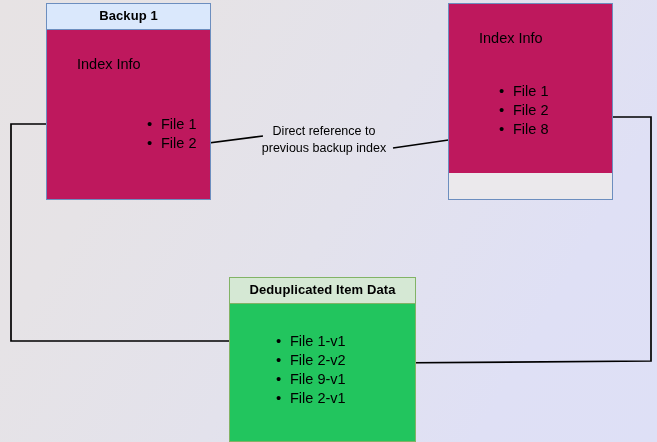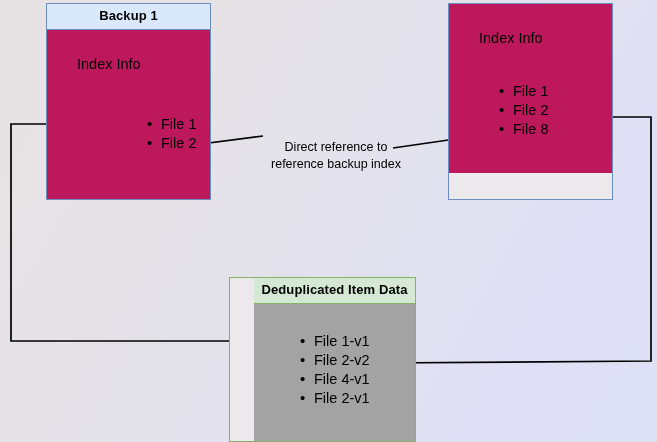--- a/index.html
+++ b/index.html
@@ -27,21 +27,20 @@
     pointer-events: none;
   }
   .node {
     position: absolute;
     box-sizing: border-box;
     border: 1px solid #6c8ebf;
     background: #ebe9ec;
   }
   .node.green {
     border-color: #82b366;
-    padding-left: 24px;
   }
   .node-header {
     box-sizing: border-box;
     height: 26px;
     line-height: 24px;
     text-align: center;
     font-size: 13px;
     font-weight: bold;
     color: #000;
     background: #dae8fc;
@@ -52,21 +51,21 @@
     background: #d5e8d4;
     border-bottom-color: #82b366;
   }
   .node-body {
     position: relative;
     box-sizing: border-box;
     height: calc(100% - 26px);
     background: #be185d;
   }
   .node.green .node-body {
-    background: #a3a3a3;
+    background: #22c55e;
   }
   .index-label {
     position: absolute;
     left: 30px;
     top: 26px;
     font-size: 14.5px;
     color: #000;
   }
   .item-list {
     position: absolute;
@@ -140,24 +139,24 @@
       </ul>
     </div>
   </div>
 
   <div class="node green" style="left:229px; top:277px; width:187px; height:165px;">
     <div class="node-header">Deduplicated Item Data</div>
     <div class="node-body">
       <ul class="item-list" style="left:46px; top:28px;">
         <li>File 1-v1</li>
         <li>File 2-v2</li>
-        <li>File 4-v1</li>
+        <li>File 9-v1</li>
         <li>File 2-v1</li>
       </ul>
     </div>
   </div>
 
-  <div class="edge-label" style="left:255px; top:123px; width:162px;margin-top:16px;">
+  <div class="edge-label" style="left:243px; top:123px; width:162px;">
     <div>Direct reference to</div>
-    <div>reference backup index</div>
+    <div>previous backup index</div>
   </div>
 
 </div>
 
 </body></html>

